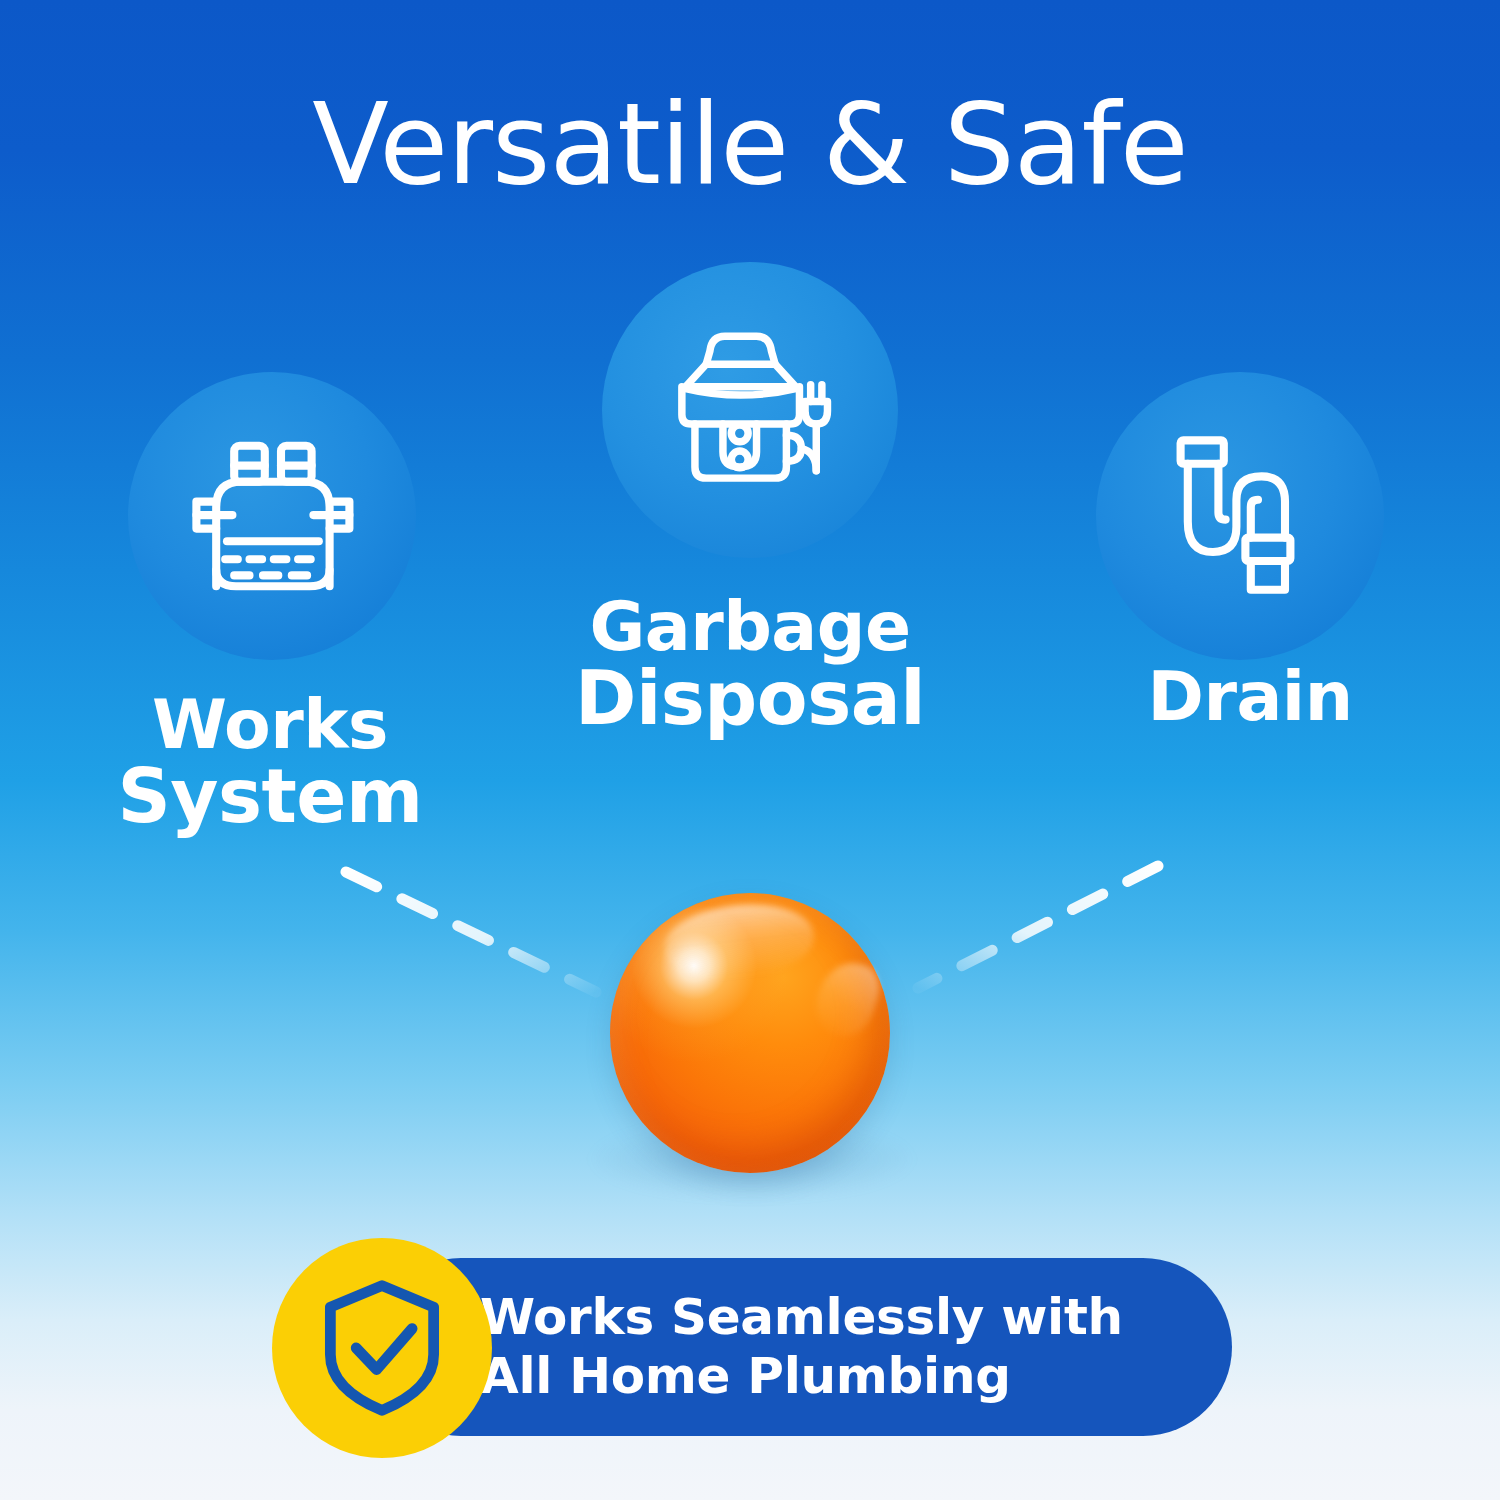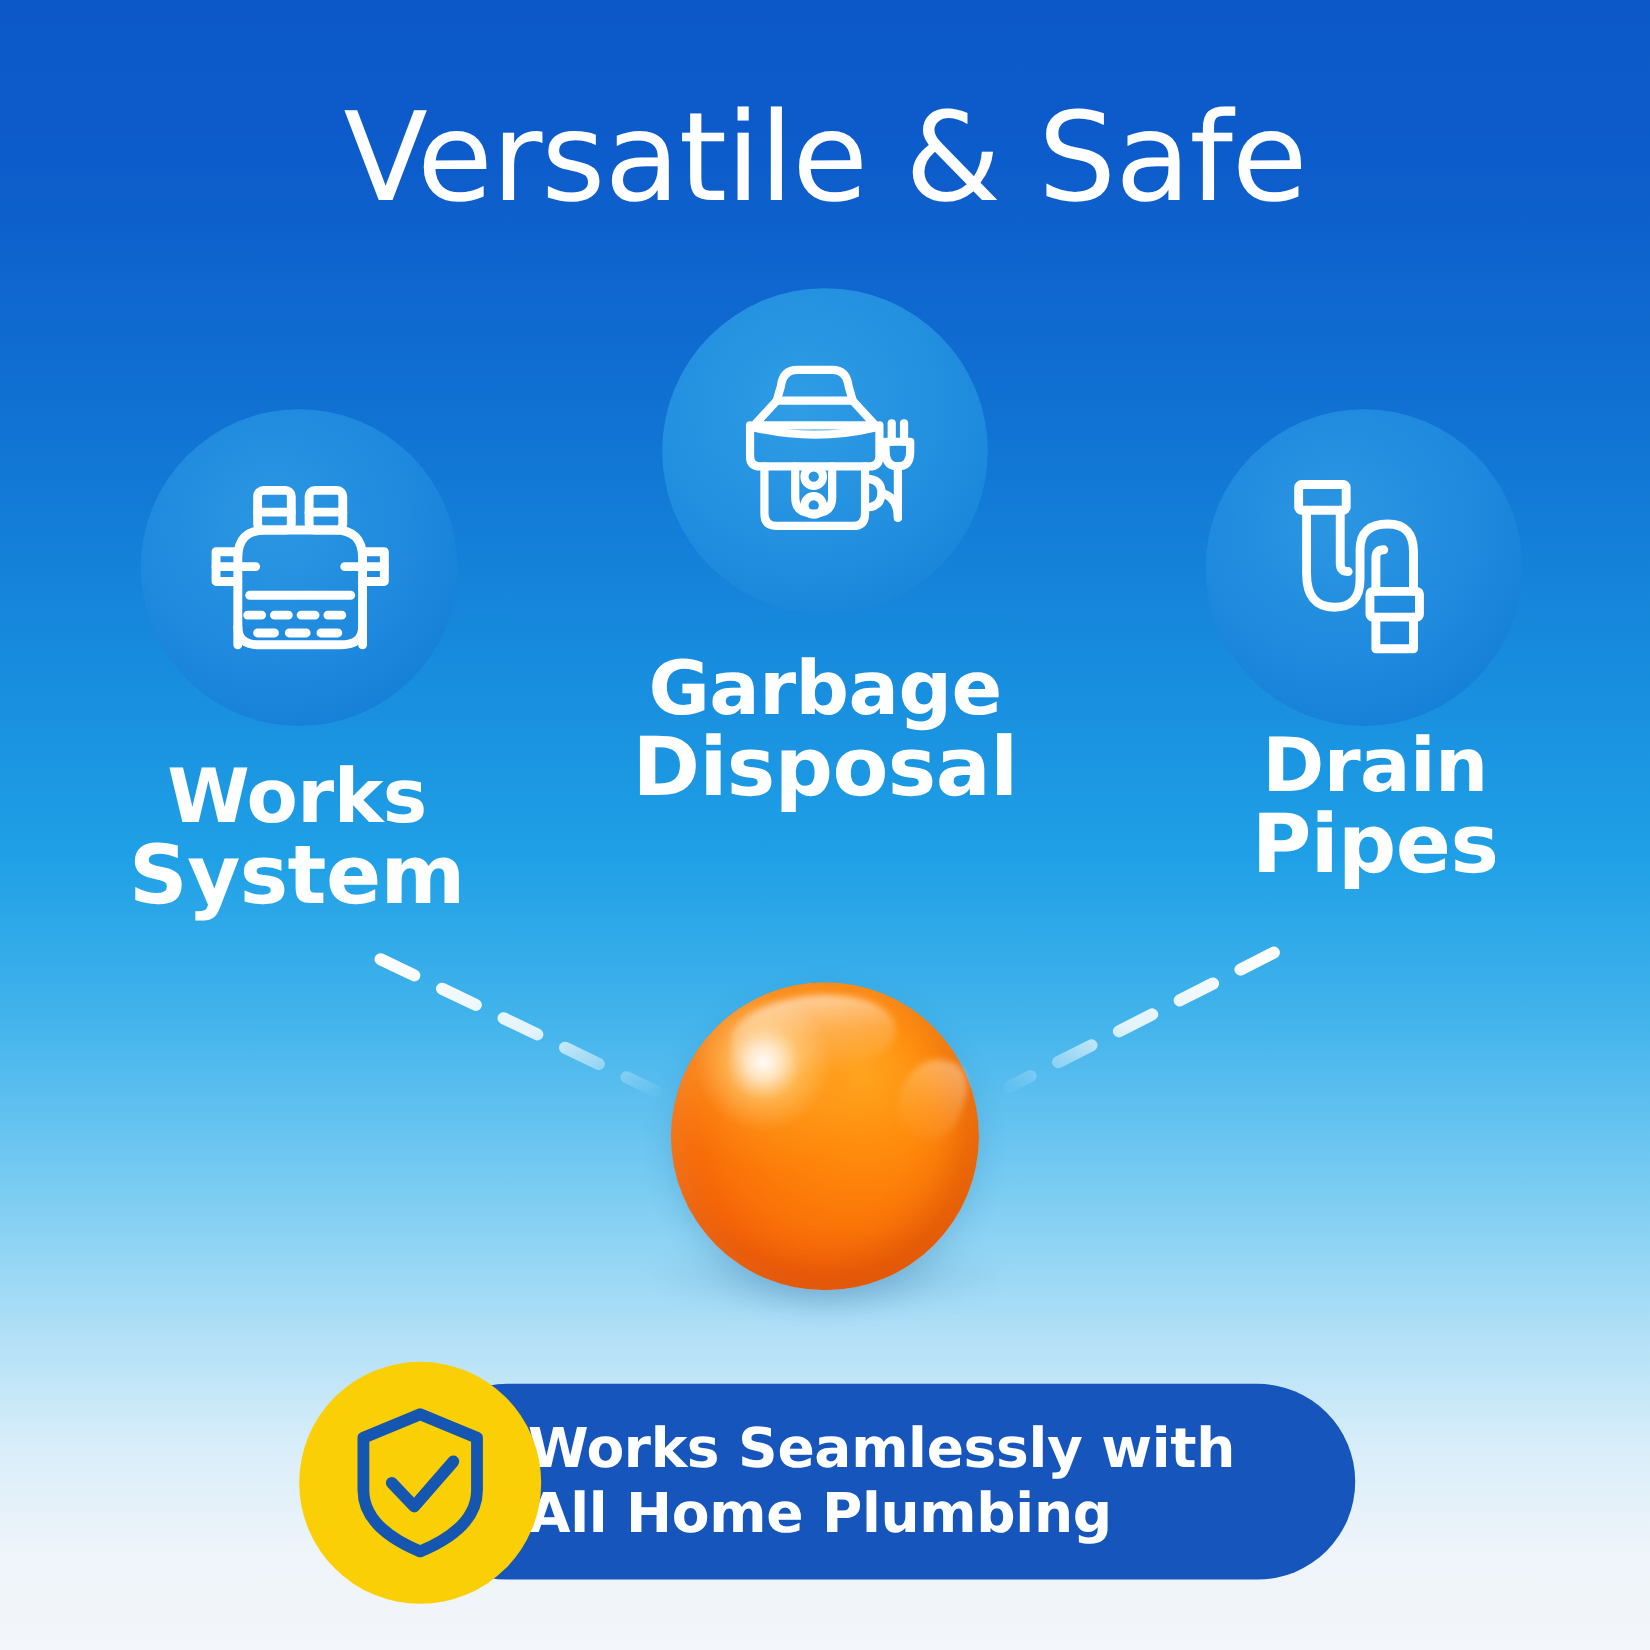--- a/index.html
+++ b/index.html
@@ -265,21 +265,20 @@
     <span class="label-light">System</span>
   </div>
 
   <div class="label-block label-mid">
     <span class="label-strong">Garbage</span>
     <span class="label-light">Disposal</span>
   </div>
 
   <div class="label-block label-right">
     <span class="label-strong">Drain</span>
-    <span class="label-light">Pipes</span>
   </div>
 
   <div class="ball-shadow"></div>
   <div class="ball"></div>
   <div class="ball-rim"></div>
   <div class="ball-gloss-top"></div>
   <div class="ball-gloss-right"></div>
 
   <div class="banner-pill">
     <div class="banner-text">

